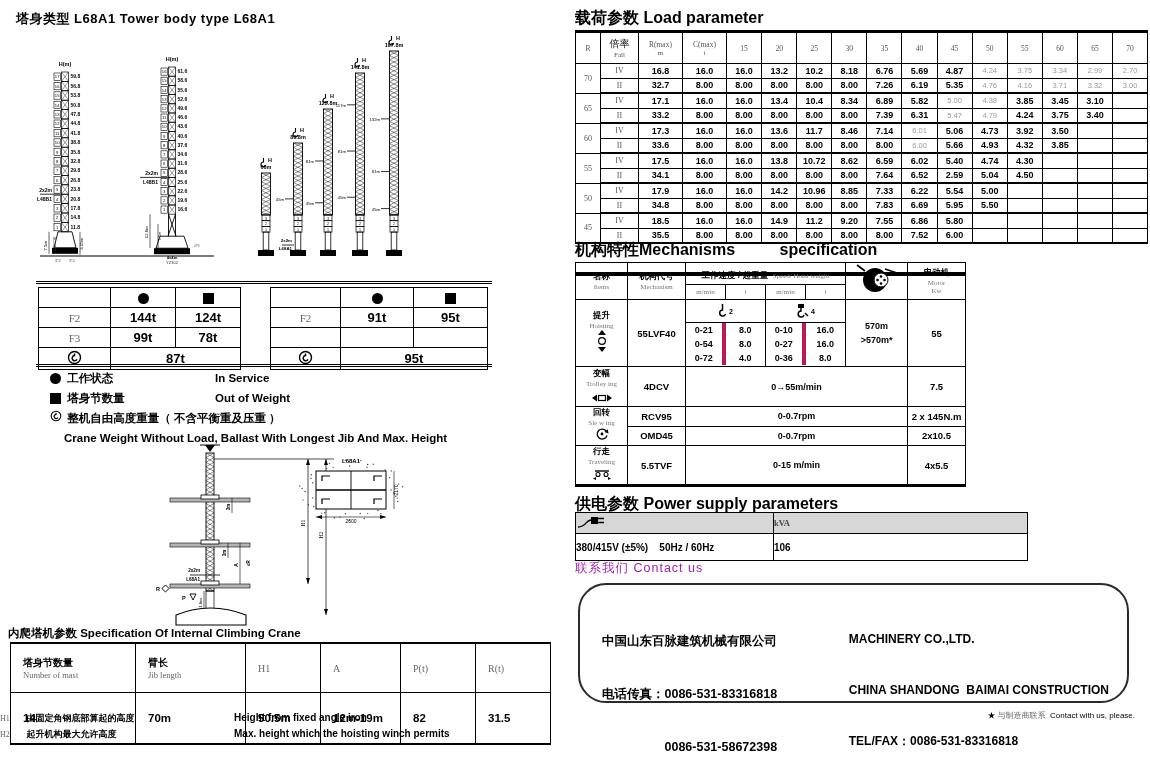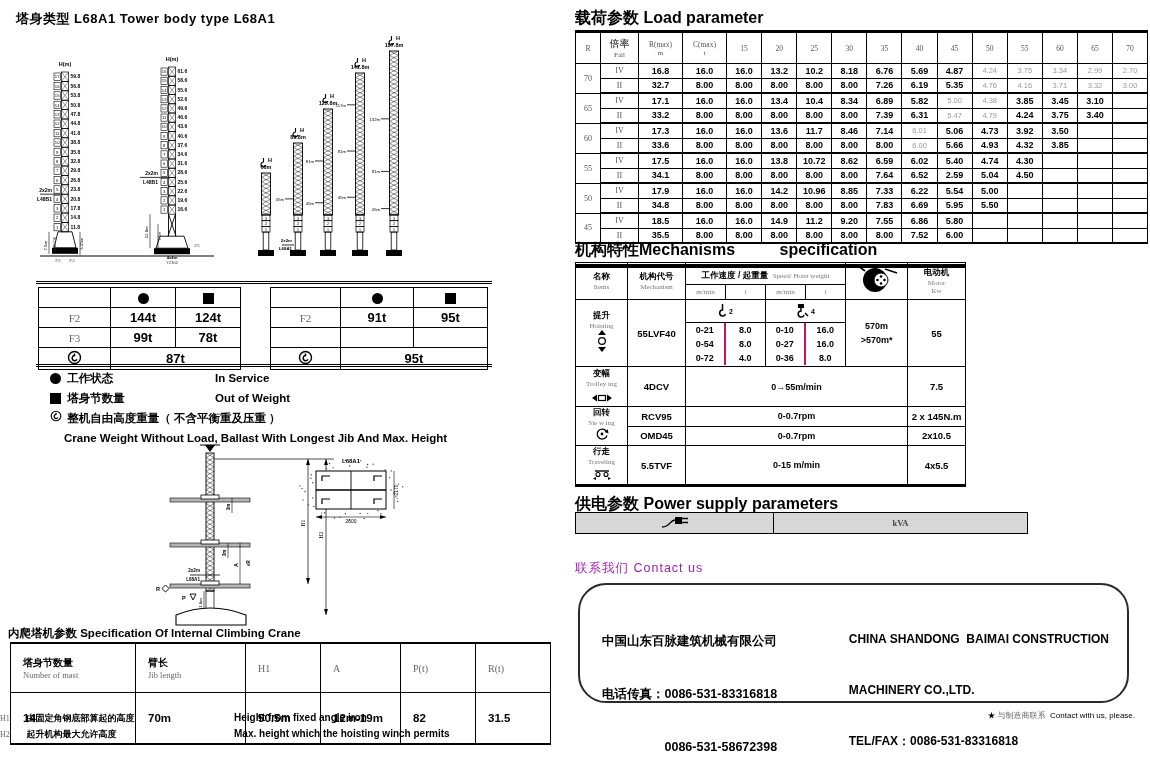--- a/index.html
+++ b/index.html
@@ -48,32 +48,32 @@
   .load th.cjk{font-family:"Liberation Sans",sans-serif;color:#000}
   .load th.cjk .c{font-weight:normal;font-size:10px;display:block}
   .load td{height:13.5px;font-size:9px;font-weight:bold}
   .load td.serifc{font-family:"Liberation Serif",serif;color:#555;font-weight:normal;font-size:8px}
   .load td.light{color:#999;font-weight:normal;font-size:7.5px}
   .load tr.gend td{border-bottom:2px solid #000}
 
   .mech{left:575px;top:262px;width:390px;border-bottom:3px solid #000}
   .mech th,.mech td{border:1px solid #000;text-align:center;padding:0;overflow:hidden}
   .mech th{font-weight:normal}
-  .mtitle{left:575px;top:240px;width:390px;border-bottom:4px solid #000;padding-bottom:3px}
+  .mtitle{left:575px;top:240px;width:390px;border-bottom:4px solid #000;padding-bottom:11px}
   .cellcn{font-size:8.5px;font-weight:bold;display:block}
   .cellen{font-family:"Liberation Serif",serif;color:#777;font-size:7px;display:block}
   .code{font-weight:bold;font-size:9.5px}
   .spd{font-weight:bold;font-size:9px;line-height:14px}
   .hookrow{border-bottom:1px solid #000;height:22px;display:flex;align-items:center;justify-content:center;gap:2px}
   .spgrid{display:grid;grid-template-columns:1fr 1fr}
-  .spgrid .c1{border-right:2px solid #be185d}
+  .spgrid .c1{border-right:4px solid #be185d}
 
   .ptitle{left:575px;top:494px;width:452px}
   .power{left:575px;top:512px;width:452px}
-  .power td{border:1px solid #000;text-align:center;padding:0}
+  .power td{border:1px solid #000;padding:0}
   .power .hd{background:#d7d7d7;height:20px}
   .power .vv{height:26px;font-weight:bold;font-size:10px}
   .power .kva{font-family:"Liberation Serif",serif;color:#444;font-weight:bold;font-size:8.5px}
 
   .contact-title{left:575px;top:560px;font-size:12.5px;color:#a21caf;letter-spacing:1px}
   .cbox{left:578px;top:583px;width:551px;height:120px;border:2px solid #2a2a2a;border-radius:28px;
         display:flex;padding:12px 18px 10px 22px;box-sizing:border-box;gap:10px}
   .cbox .col{font-size:12.5px;font-weight:600;line-height:1.42;white-space:pre}
   .cbox .c-cn{width:268px}
   .star-note{left:860px;top:710px;width:275px;text-align:right;font-size:8px}
@@ -1380,37 +1380,43 @@
       <tr class="hd">
     <td class="hd">
       <svg width="30" height="15" viewBox="0 0 30 15">
             <path d="M2 13 C10 13 10 6 15 6" fill="none" stroke="#000" stroke-width="1.4"></path>
             <rect x="15" y="3" width="7" height="7" fill="#000"></rect>
             <path d="M22 4.5 H28 M22 8.5 H28" stroke="#000" stroke-width="1.6"></path>
           </svg>
     </td>
     <td class="hd kva">kVA</td>
   </tr>
+  <tr>
+    <td class="vv">
+      <span>380/415V (±5%)</span>&nbsp;&nbsp;&nbsp;&nbsp;<span>50Hz / 60Hz</span>
+    </td>
+    <td class="vv">106</td>
+  </tr>
 </tbody>
   </table>
 
 <div class="abs contact-title">联系我们 Contact us</div>
 
 <div class="abs cbox">
   <div class="col c-cn">
     <div>中国山东百脉建筑机械有限公司</div>
     <div>电话传真：0086-531-83316818</div>
     <div>　　　　　0086-531-58672398</div>
     
     
     
   </div>
   <div class="col" style="font-size:12px">
+    <div>MACHINERY CO.,LTD.</div>
     <div>CHINA SHANDONG  BAIMAI CONSTRUCTION</div>
-    <div>MACHINERY CO.,LTD.</div>
     <div>TEL/FAX：0086-531-83316818</div>
     
     
     
     
   </div>
 </div>
 
 <div class="abs star-note">
   <span>★</span>

